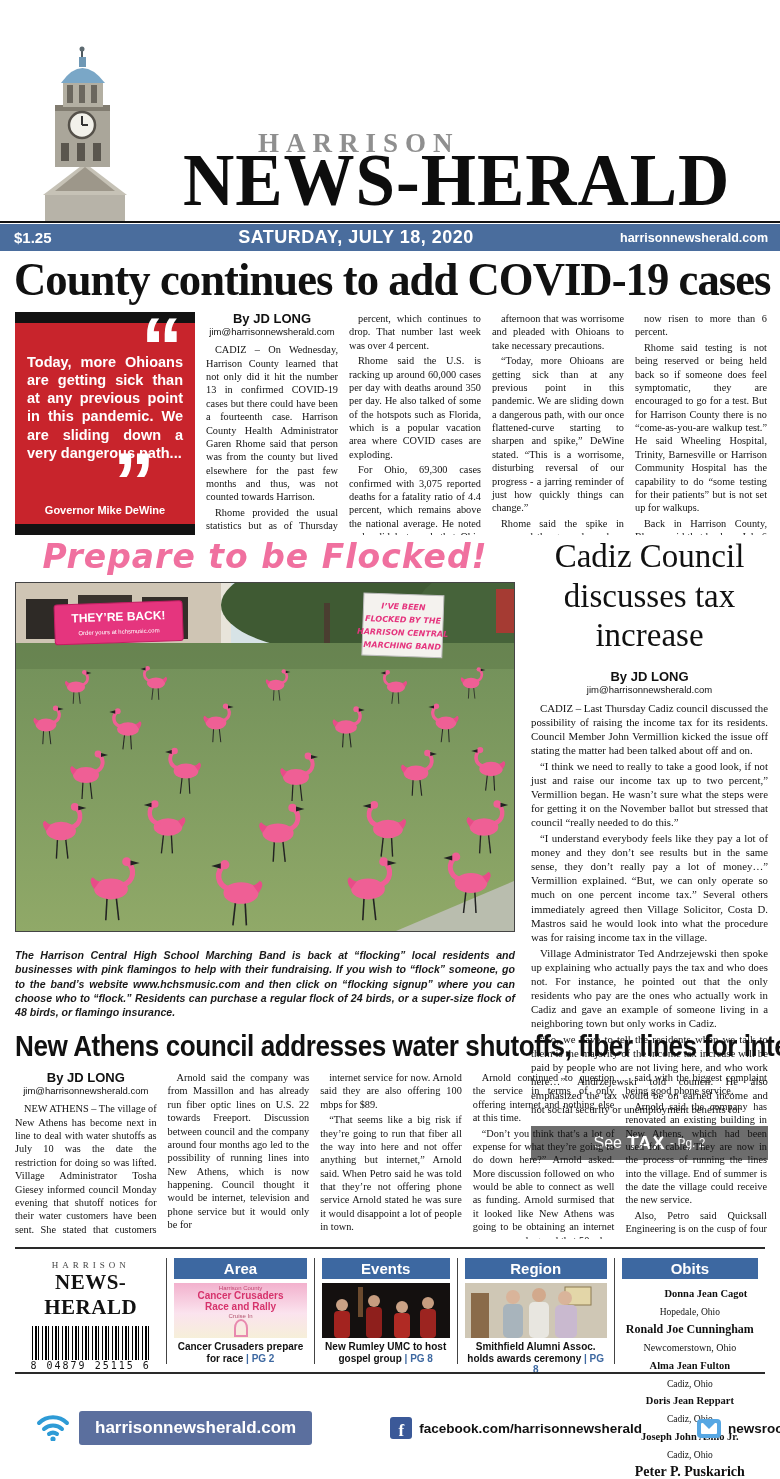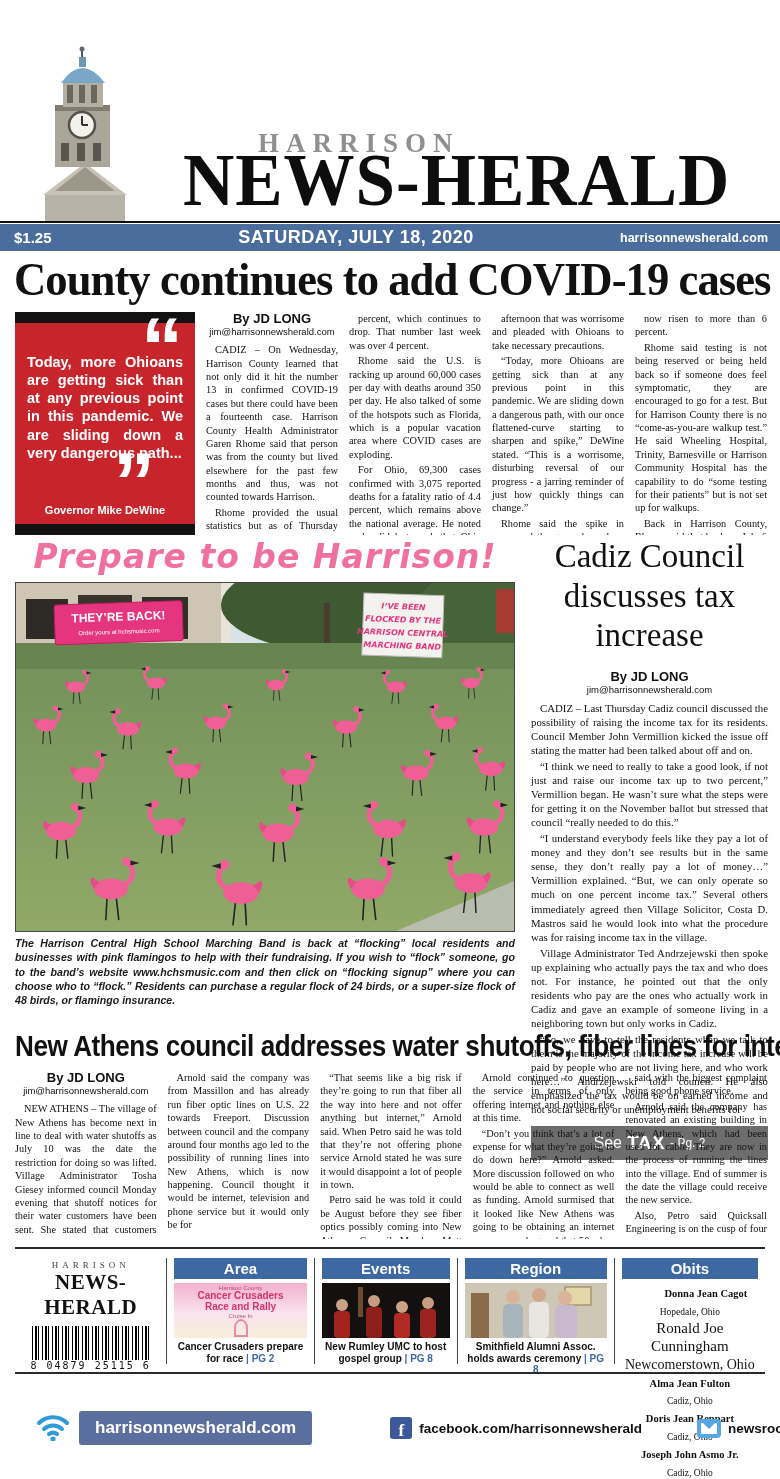--- a/index.html
+++ b/index.html
@@ -39,21 +39,21 @@
   .seebox{background:#6d6d6d;color:#fff;font-family:"Liberation Sans",sans-serif;height:34px;
           display:flex;align-items:center;justify-content:center;gap:5px;margin-top:6px;cursor:pointer;}
   .seebox .s1{font-size:16px;} .seebox .s2{font-size:19px;font-weight:bold;letter-spacing:.5px;}
   .seebox .s3{font-size:12px;}
 
   
   .flock{position:absolute;top:537px;left:15px;width:500px;}
   .flock-title{font-family:"DejaVu Sans",sans-serif;font-style:italic;font-weight:bold;font-size:33px;
           color:#f0709f;text-align:center;letter-spacing:1px;margin:0 0 6px 0;}
   .photo-frame{width:498px;height:348px;border:1px solid #444;overflow:hidden;}
-  .flock-caption{margin-top:4px;font-family:"Liberation Sans",sans-serif;font-style:italic;font-weight:bold;
+  .flock-caption{margin-top:16px;font-family:"Liberation Sans",sans-serif;font-style:italic;font-weight:bold;
           font-size:10.6px;line-height:1.35;text-align:justify;color:#1a1a1a;}
 
   
   .cadiz{position:absolute;top:537px;left:531px;width:237px;}
   .h2c{font-size:33px;font-weight:normal;text-align:center;line-height:1.2;margin:0 0 14px 0;}
   .cadiz .bodytext p{font-size:10.8px;}
 
   
   .na{position:absolute;top:1030px;left:15px;width:752px;}
   .h2na{font-family:"Liberation Sans",sans-serif;font-weight:bold;font-size:29px;letter-spacing:-.5px;
@@ -169,21 +169,21 @@
     </div>
     <div class="col bodytext" style="display:flex;flex-direction:column;">
       <p>now risen to more than 6 percent.</p>
       <p>Rhome said testing is not being reserved or being held back so if someone does feel symptomatic, they are encouraged to go for a test. But for Harrison County there is no “come-as-you-are walkup test.” He said Wheeling Hospital, Trinity, Barnesville or Harrison Community Hospital has the capability to do “some testing for their patients” but is not set up for walkups.</p>
       <p>Back in Harrison County, Rhome said that back on July 6 they were only monitoring one person for COVID symptoms but by the end of the week they were quarantining 15 individuals,</p>
 
     </div>
   </div>
 
   <div class="flock">
-    <div class="flock-title">Prepare to be Harrison!</div>
+    <div class="flock-title">Prepare to be Flocked!</div>
     <div class="photo-frame">
       <svg width="498" height="348" viewBox="0 0 498 348">
         <defs>
           <linearGradient id="gg" x1="0" y1="0" x2="0" y2="1">
             <stop offset="0" stop-color="#72905a"></stop>
               <stop offset="1" stop-color="#90a968"></stop>
           </linearGradient>
           <g id="flam">
             <line x1="-3" y1="6" x2="-4" y2="24" stroke="#222" stroke-width="1.2"></line>
             <line x1="4" y1="6" x2="6" y2="24" stroke="#222" stroke-width="1.2"></line>
@@ -272,20 +272,21 @@
       <div class="col bodytext">
         <div class="byline">By JD LONG</div>
         <div class="byline-email">jim@harrisonnewsherald.com</div>
         <p>NEW ATHENS – The village of New Athens has become next in line to deal with water shutoffs as July 10 was the date the restriction for doing so was lifted. Village Administrator Tosha Giesey informed council Monday evening that shutoff notices for their water customers have been sent. She stated that customers have until July 20 to pay or be shut off beginning July 22. Giesey said the latest water bills were sent via mail on June 30.</p>
 
       </div>
       <div class="col bodytext">
         <p>Arnold said the company was from Massillon and has already run fiber optic lines on U.S. 22 towards Freeport. Discussion between council and the company around four months ago led to the possibility of running lines into New Athens, which is now happening. Council thought it would be internet, television and phone service but it would only be for</p>
       </div>
       <div class="col bodytext">
+        <p>internet service for now. Arnold said they are also offering 100 mbps for $89.</p>
         <p>“That seems like a big risk if they’re going to run that fiber all the way into here and not offer anything but internet,” Arnold said. When Petro said he was told that they’re not offering phone service Arnold stated he was sure it would disappoint a lot of people in town.</p>
         <p>Petro said he was told it could be August before they see fiber optics possibly coming into New Athens. Council Member Matt Litman said he’d already seen numerous telephone polls being worked on outside the area.</p>
       </div>
       <div class="col bodytext">
         <p>Arnold continued to question the service in terms of only offering internet and nothing else at this time.</p>
         <p>“Don’t you think that’s a lot of expense for what they’re going to do down here?” Arnold asked. More discussion followed on who would be able to connect as well as funding. Arnold surmised that it looked like New Athens was going to be obtaining an internet company and agreed that 50 mbps was a lot. Petro agreed and said it would be more than anyone else is getting plus it being fiber was a big deal.</p>
 
       </div>
       <div class="col bodytext">
         <p>said with the biggest complaint being good phone service.</p>
@@ -365,21 +366,21 @@
       <div class="capt">
         <span>Smithfield Alumni Assoc. holds awards ceremony</span>
         <span class="pg">| <span>PG 8</span></span>
       </div>
     </div>
 
     <div class="cell" style="flex-basis:152px;">
       <div class="sechdr">Obits</div>
       <div style="text-align:center;line-height:1.12;">
         <div><span style="font-weight:bold;font-size:10.5px;margin-left:32px;">Donna Jean Cagot</span><br><span style="font-size:9.5px;">Hopedale, Ohio</span></div>
-        <div><span style="font-weight:normal;font-size:15px;">Ronald Joe Cunningham</span><br><span style="font-size:14px;">Newcomerstown, Ohio</span></div>
+        <div><span style="font-weight:bold;font-size:12px;">Ronald Joe Cunningham</span><br><span style="font-size:10px;">Newcomerstown, Ohio</span></div>
         <div><span style="font-weight:bold;font-size:10.5px;margin-top:20px;">Alma Jean Fulton</span><br><span style="font-size:9.5px;">Cadiz, Ohio</span></div>
         <div><span style="font-weight:bold;font-size:10.5px;">Doris Jean Reppart</span><br><span style="font-size:9.5px;">Cadiz, Ohio</span></div>
         <div><span style="font-weight:bold;font-size:10.5px;">Joseph John Asmo Jr.</span><br><span style="font-size:9.5px;">Cadiz, Ohio</span></div>
         <div><span style="font-weight:bold;font-size:14px;">Peter P. Puskarich</span><br></div>
       </div>
     </div>
   </div>
 
   <div class="rule" style="top:1372px;"></div>
 

